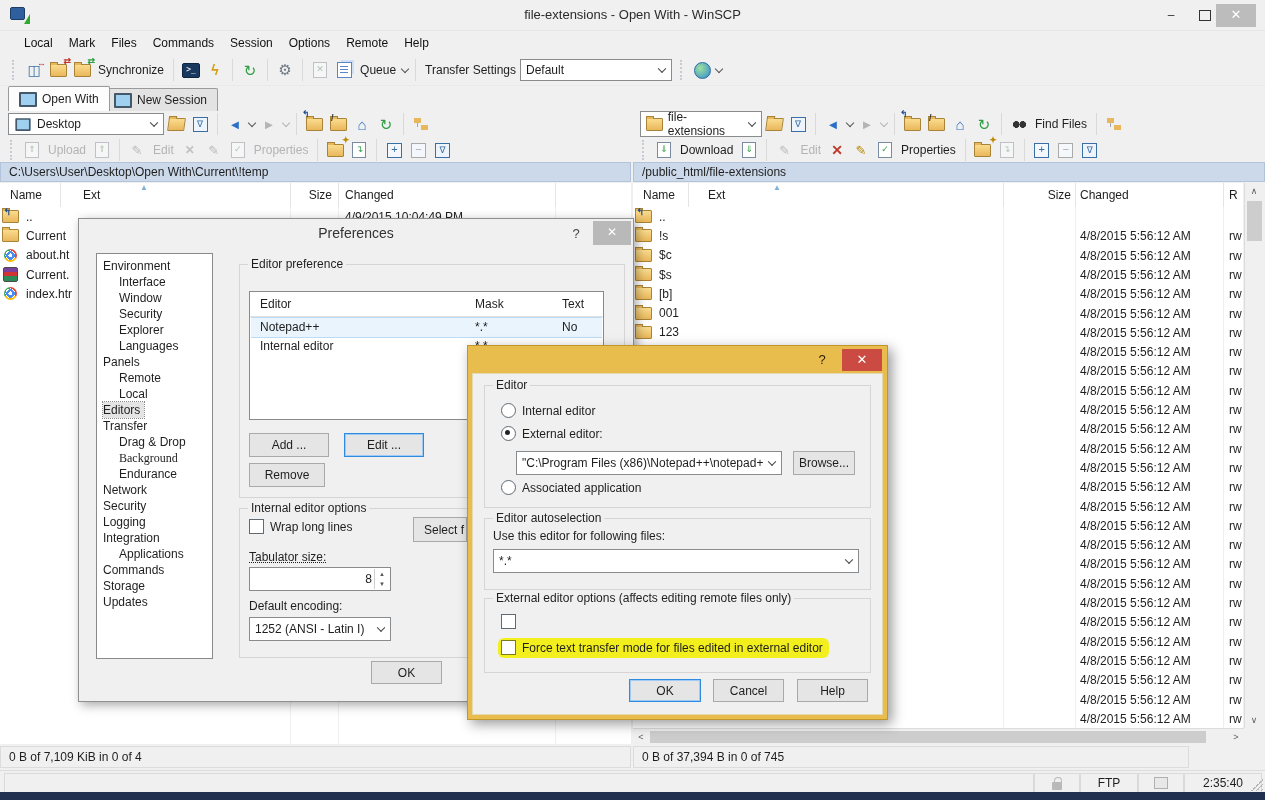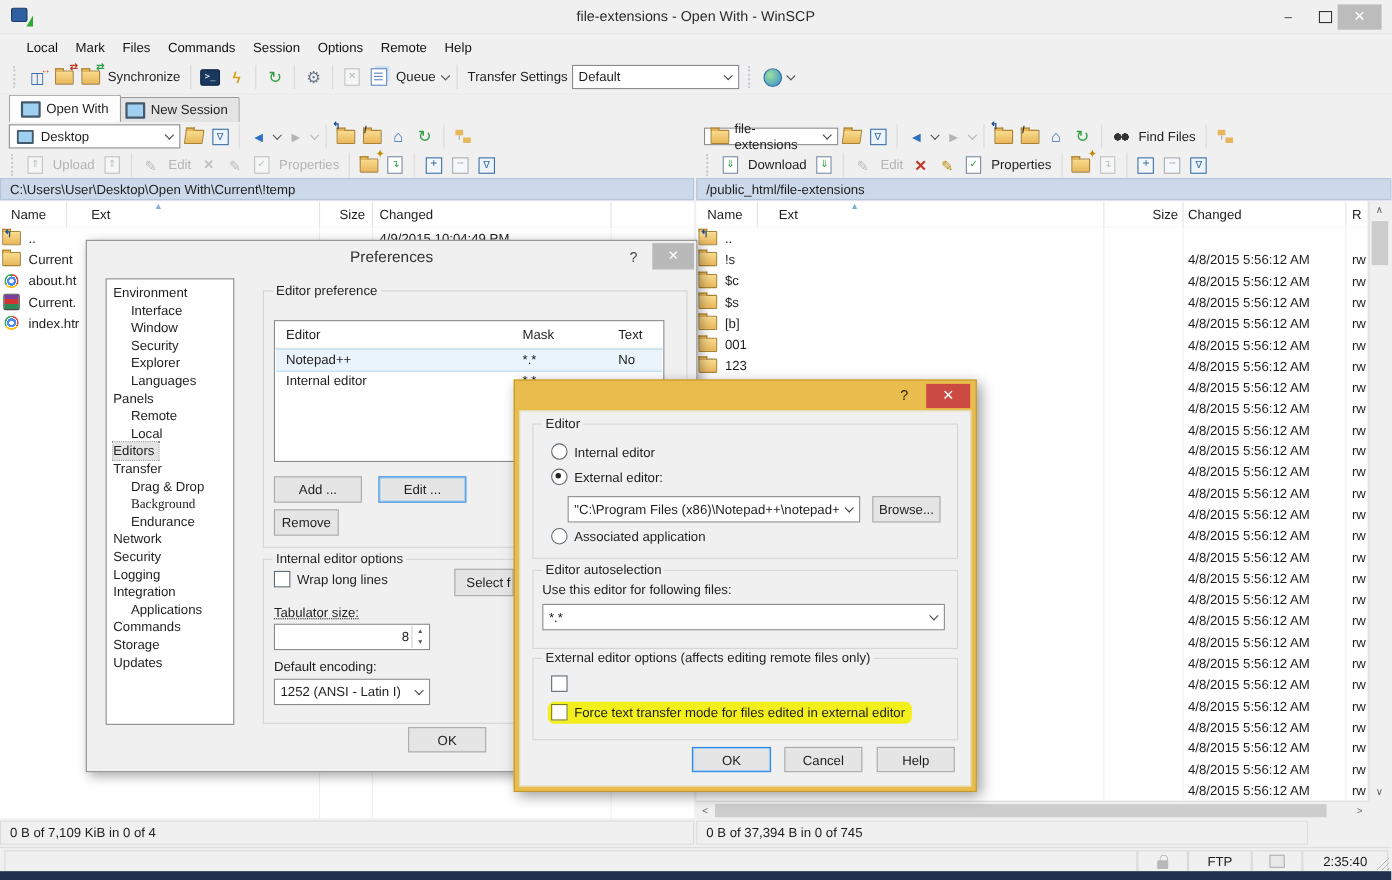--- a/index.html
+++ b/index.html
@@ -291,21 +291,21 @@
     </span>
   <span class="tbi">
       <span class="pm" style="color:#aaa;border-color:#aaa">−</span>
     </span>
   <span class="tbi">
       <span class="funnel">∇</span>
     </span>
 </div>
 
 <div class="ptool" style="left:640px;top:111px">
-  <span class="combo" style="width:122px;height:16px;gap:5px">
+  <span class="combo" style="width:122px;height:26px;gap:5px">
     <span class="ic folder"></span>
     <span>file-extensions</span>
   </span>
   <span class="tbi">
       <span class="ic folder folder-open"></span>
     </span>
   <span class="tbi">
       <span class="funnel">∇</span>
     </span>
   <span class="tb-sep"></span>
@@ -718,21 +718,21 @@
       <span class="abs" style="left:311px">No</span>
     </div>
     <div class="pt-row" style="top:45px">
       <span class="abs" style="left:9px">Internal editor</span>
       <span class="abs" style="left:224px">*.*</span>
       <span class="abs" style="left:311px"></span>
     </div>
   </div>
   <div class="btn" style="left:170px;top:214px;width:80px;height:24px">Add ...</div>
   <div class="btn def" style="left:265px;top:214px;width:80px;height:24px">Edit ...</div>
-  <div class="btn" style="left:170px;top:244px;width:59px;height:24px">Remove</div>
+  <div class="btn" style="left:170px;top:244px;width:76px;height:24px">Remove</div>
 
   <div class="grp" style="left:160px;top:289px;width:384px;height:148px">
     <span class="grp-label">Internal editor options</span>
   </div>
   <div class="ctl-row" style="left:170px;top:300px">
     <span class="cb"></span>
     <span>Wrap long lines</span>
   </div>
   <div class="btn" style="left:334px;top:298px;width:54px;height:25px;justify-content:flex-end;padding-right:2px">Select f</div>
   <span class="abs" style="left:170px;top:331px;text-decoration:underline dotted 0px;border-bottom:0">Tabulator size:</span>

